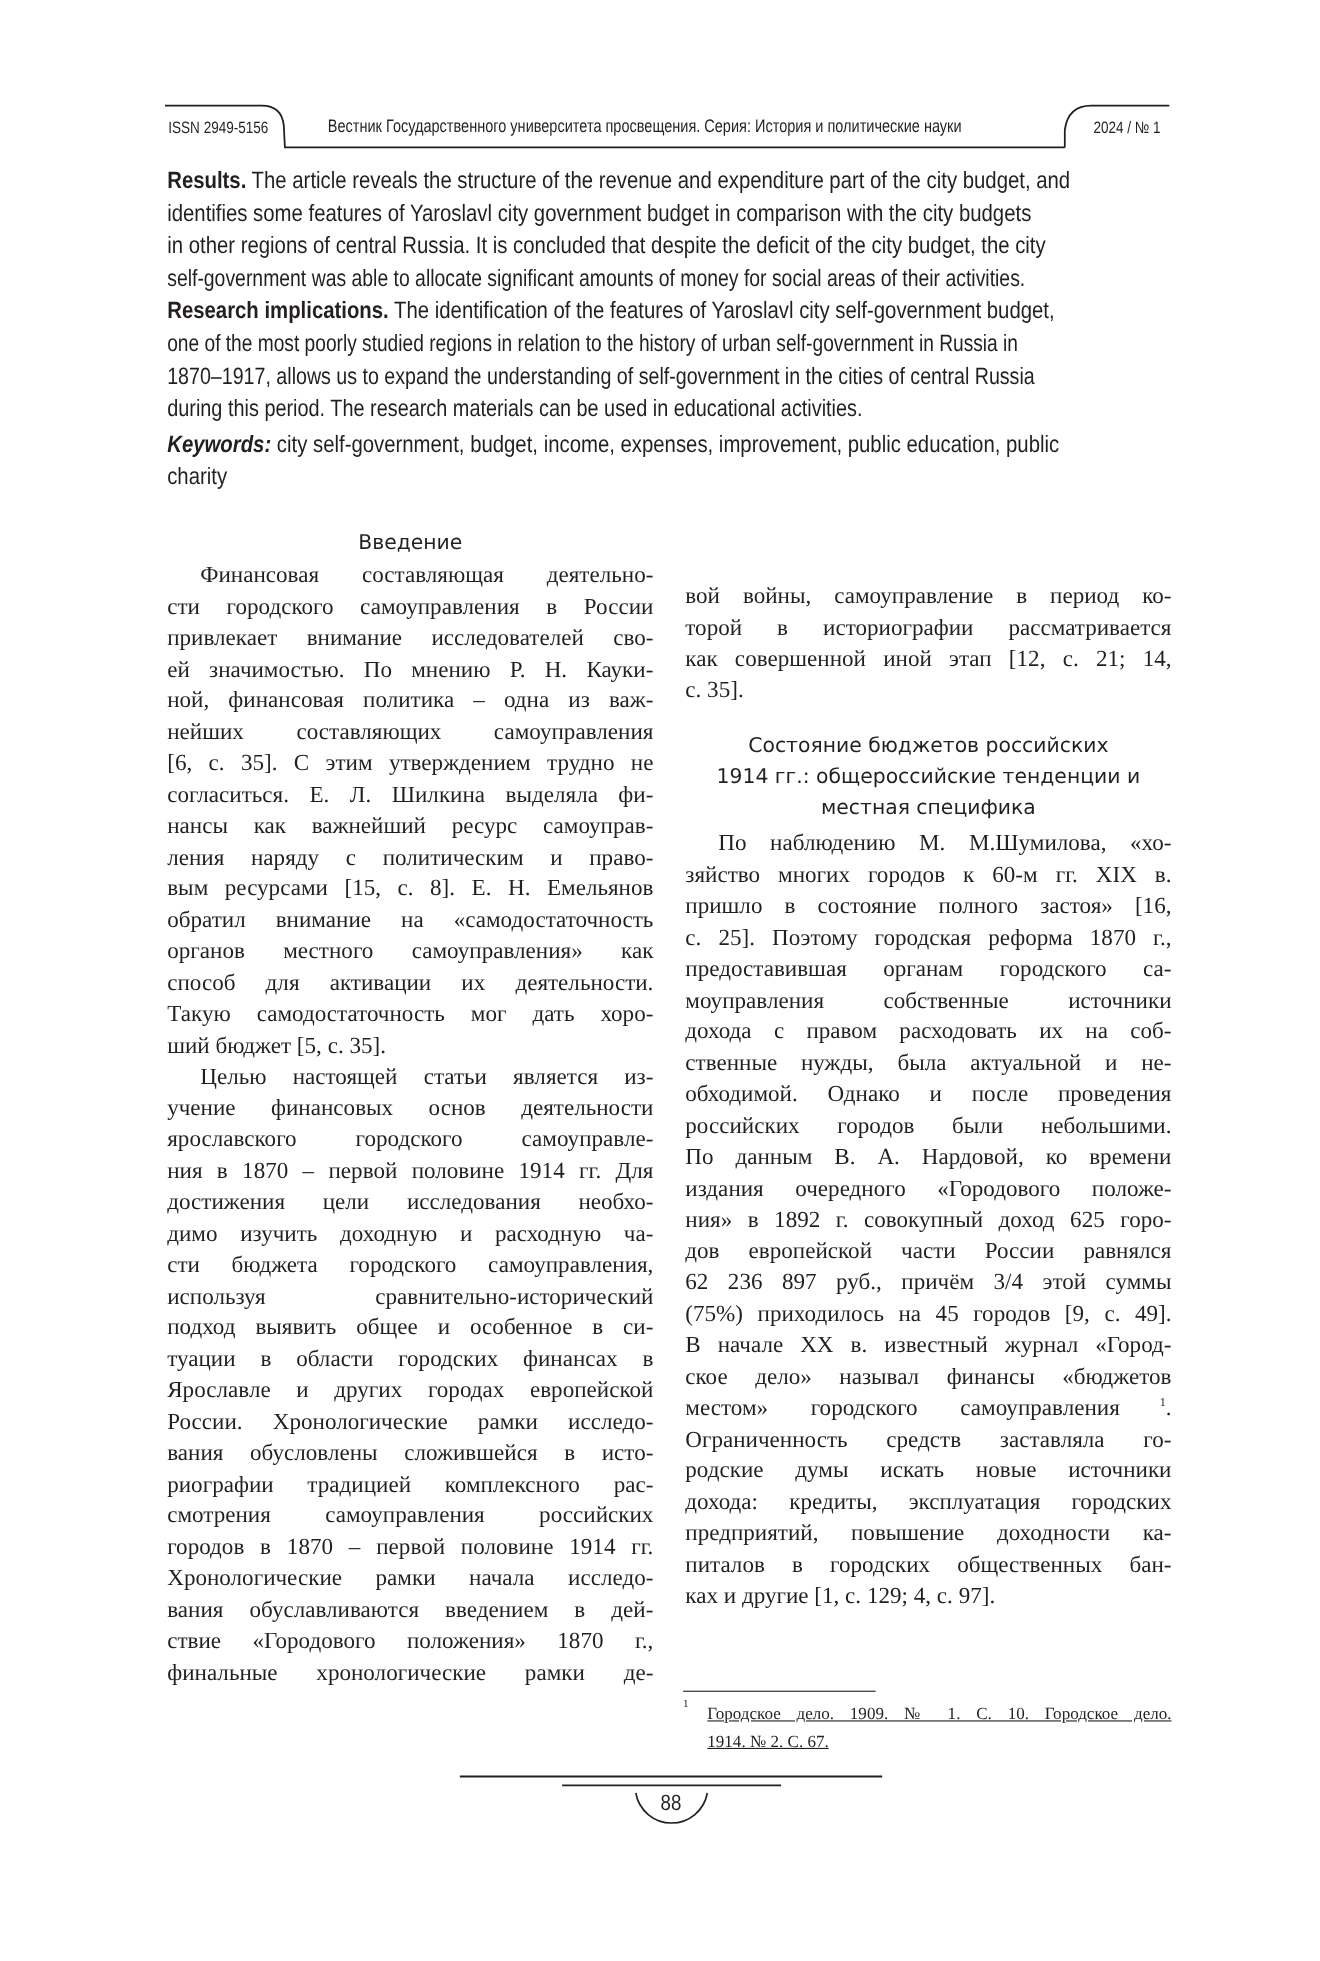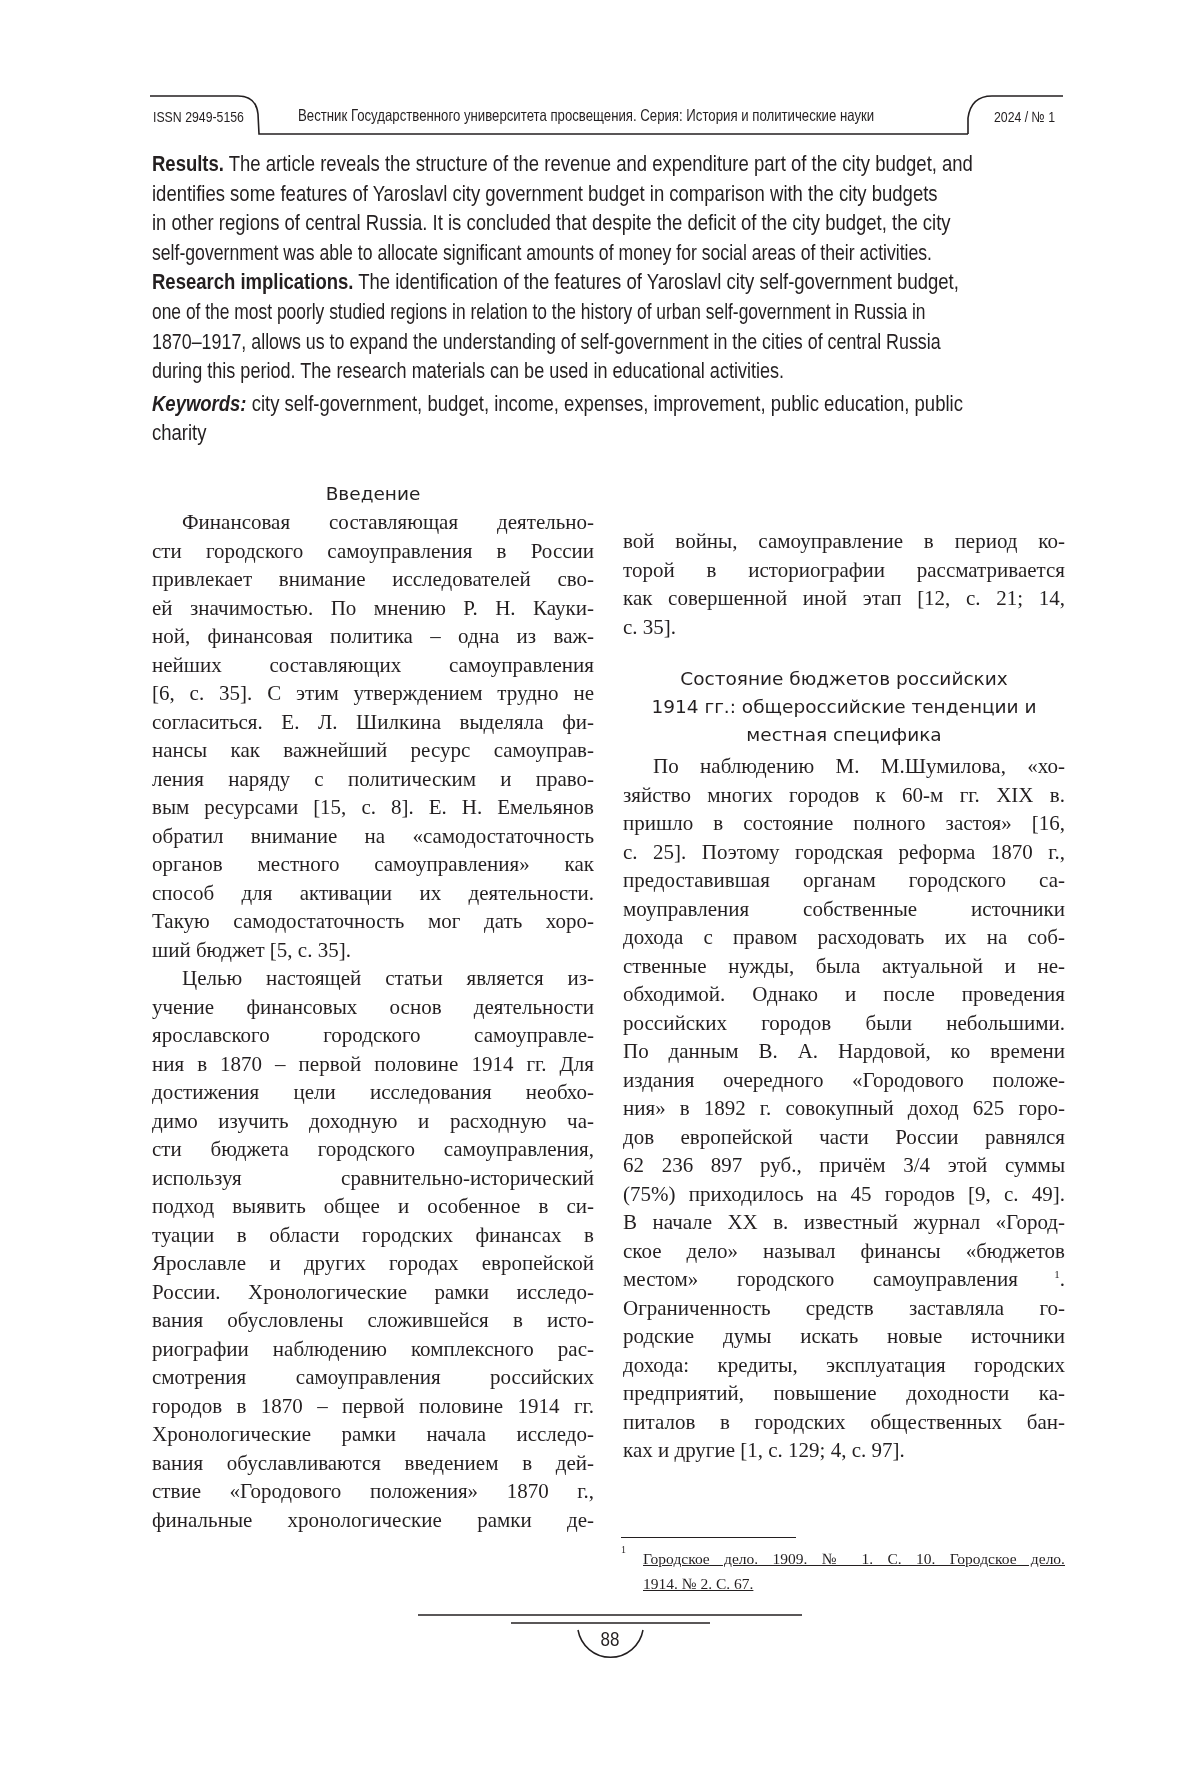--- a/index.html
+++ b/index.html
@@ -92,21 +92,21 @@
       <div class="bline">ния в 1870 – первой половине 1914 гг. Для</div>
       <div class="bline">достижения цели исследования необхо-</div>
       <div class="bline">димо изучить доходную и расходную ча-</div>
       <div class="bline">сти бюджета городского самоуправления,</div>
       <div class="bline">используя сравнительно-исторический</div>
       <div class="bline">подход выявить общее и особенное в си-</div>
       <div class="bline">туации в области городских финансах в</div>
       <div class="bline">Ярославле и других городах европейской</div>
       <div class="bline">России. Хронологические рамки исследо-</div>
       <div class="bline">вания обусловлены сложившейся в исто-</div>
-      <div class="bline">риографии наблюдению комплексного рас-</div>
+      <div class="bline">риографии традицией комплексного рас-</div>
       <div class="bline">смотрения самоуправления российских</div>
       <div class="bline">городов в 1870 – первой половине 1914 гг.</div>
       <div class="bline">Хронологические рамки начала исследо-</div>
       <div class="bline">вания обуславливаются введением в дей-</div>
       <div class="bline">ствие «Городового положения» 1870 г.,</div>
       <div class="bline">финальные хронологические рамки де-</div>
     </div>
 </div>
 
 <div id="col-right" class="col">

